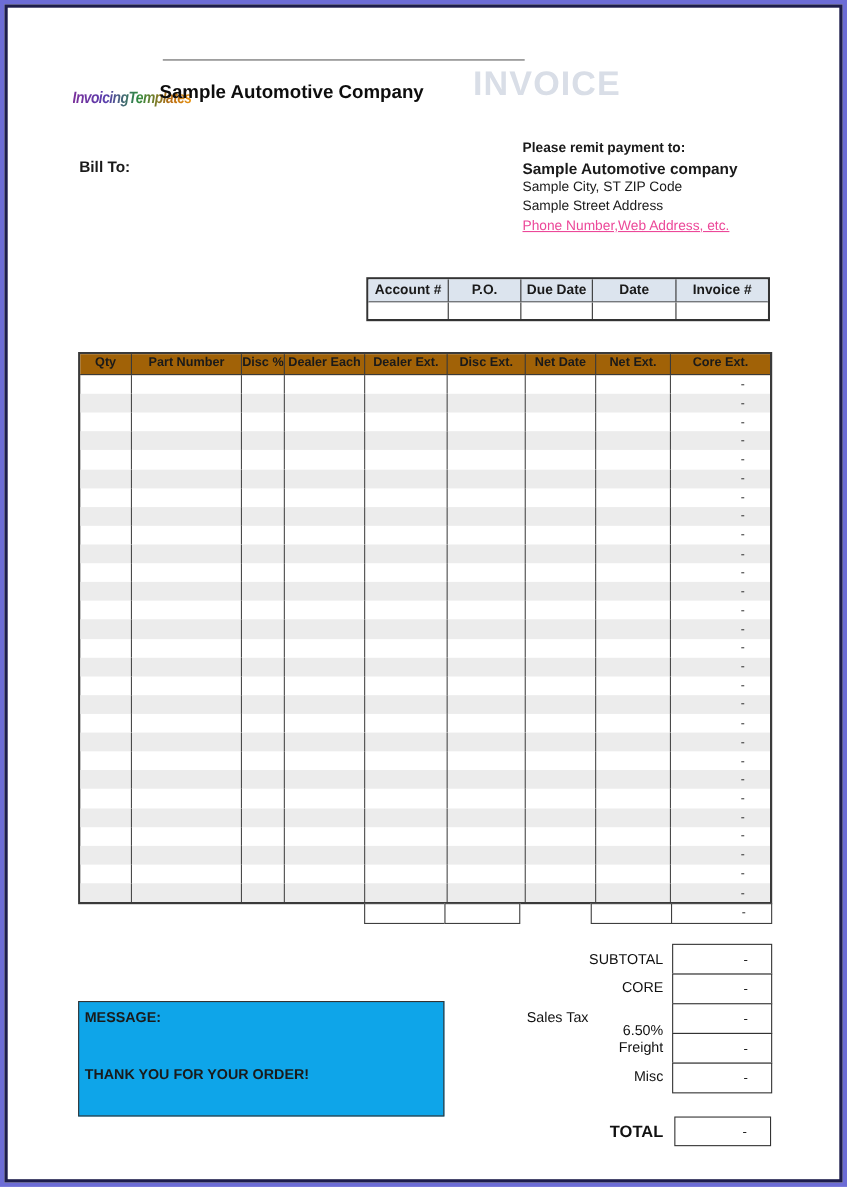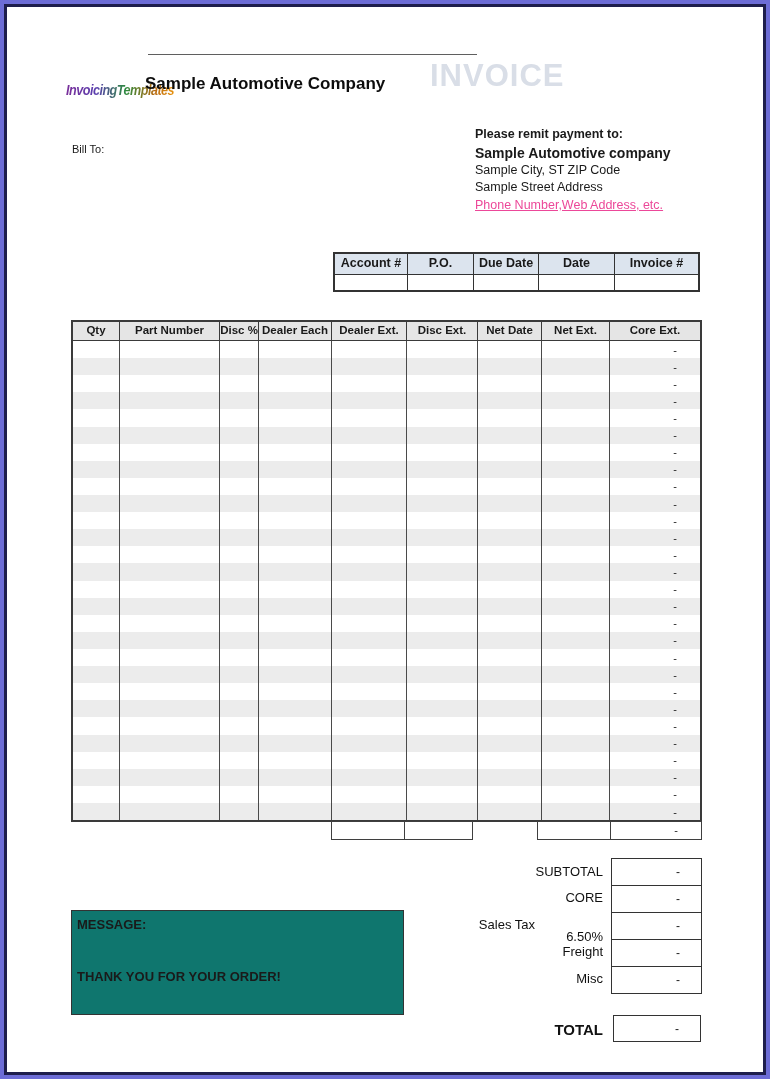--- a/index.html
+++ b/index.html
@@ -16,41 +16,41 @@
     font-style:italic;font-weight:bold;font-size:15px;letter-spacing:-0.6px;
     background:linear-gradient(90deg,#7a2f9a 0%,#5a3fae 28%,#2e8b40 55%,#b96c12 82%,#e8930f 100%);
     -webkit-background-clip:text;background-clip:text;color:transparent;
     transform:scaleX(0.84);transform-origin:0 50%;white-space:nowrap;
   }
   .company-name{position:absolute;left:145px;top:74px;font-size:17px;font-weight:bold;color:#0d0d0d;white-space:nowrap;}
   .invoice-watermark{position:absolute;left:430px;top:58px;width:270px;
     font-size:31px;font-weight:bold;letter-spacing:1px;color:#d9dee7;}
   .header-divider{position:absolute;left:148px;top:54px;width:329px;height:1px;background:#5f5f5f;}
 
-  .bill-to{position:absolute;left:72px;top:143px;font-size:11px;font-weight:normal;}
+  .bill-to{position:absolute;left:72px;top:143px;font-size:14px;font-weight:bold;}
   .remit{position:absolute;left:475px;top:126px;line-height:17.5px;font-size:12.5px;}
   .remit .r-head{font-weight:bold;font-size:12.5px;}
   .remit .r-company{font-weight:bold;font-size:14px;line-height:18px;}
   .remit .r-link{color:#ec4899;text-decoration:underline;cursor:pointer;}
 
   
   #account-table{position:absolute;left:333px;top:252px;width:367px;height:40px;
     border:2px solid #333;box-sizing:border-box;display:flex;flex-direction:column;}
   #account-headers{display:flex;height:20px;background:#dce4ee;border-bottom:1px solid #333;}
   #account-values{display:flex;flex:1;background:#fff;}
   .acell{box-sizing:border-box;border-right:1px solid #333;font-size:12.5px;font-weight:bold;
     text-align:center;line-height:18px;overflow:hidden;}
   .acell:last-child{border-right:none;}
   .aval{font-weight:normal;}
   .ac0{width:73px;}.ac1{width:66px;}.ac2{width:65px;}.ac3{width:76px;}.ac4{flex:1;}
 
   
   #items-table{position:absolute;left:71px;top:320px;width:631px;height:502px;
     border:2px solid #3a3a3a;box-sizing:border-box;display:flex;flex-direction:column;background:#fff;}
-  #items-header{display:flex;height:18px;background:#e5e5e5;border-bottom:1px solid #3a3a3a;}
+  #items-header{display:flex;height:18px;background:#a16207;border-bottom:1px solid #3a3a3a;}
   .hcell{box-sizing:border-box;border-right:1px solid #3a3a3a;font-weight:bold;font-size:11.5px;
     text-align:center;line-height:16px;overflow:hidden;white-space:nowrap;}
   .hcell:last-child{border-right:none;}
   #items-body{flex:1;display:flex;flex-direction:column;}
   .irow{flex:1;display:flex;}
   .irow:nth-child(even){background:#ececec;}
   .icell{box-sizing:border-box;border-right:1px solid #4a4a4a;}
   .icell:last-child{border-right:none;text-align:right;padding-right:23px;font-size:11px;color:#222;
     display:flex;align-items:center;justify-content:flex-end;}
   .c0{width:47px;}.c1{width:100px;}.c2{width:39px;}.c3{width:73px;}.c4{width:75px;}
@@ -72,21 +72,21 @@
   .slabel{position:absolute;left:420px;width:183px;height:17px;text-align:right;font-size:13px;color:#111;}
   .slabel-far{position:absolute;left:390px;width:145px;height:17px;text-align:right;font-size:13px;color:#111;}
   .total-label{position:absolute;left:420px;width:183px;top:1021px;text-align:right;
     font-size:15px;font-weight:bold;color:#111;}
   #total-box{position:absolute;left:613px;top:1015px;width:88px;height:27px;border:1.5px solid #333;
     box-sizing:border-box;background:#fff;font-size:12px;color:#222;display:flex;align-items:center;
     justify-content:flex-end;padding-right:21px;}
 
   
   #message-box{position:absolute;left:71px;top:910px;width:333px;height:105px;border:1.5px solid #333;
-    box-sizing:border-box;background:#0f766e;}
+    box-sizing:border-box;background:#0ea5e9;}
   .msg-label{position:absolute;left:5px;top:6px;font-size:13px;font-weight:bold;}
   .msg-body{position:absolute;left:5px;top:58px;font-size:13px;font-weight:bold;white-space:nowrap;}
 </style>
 </head>
 <body>
 
 <div class="frame-outer"></div>
 <div class="frame-inner"></div>
 
 <div class="header-divider"></div>

